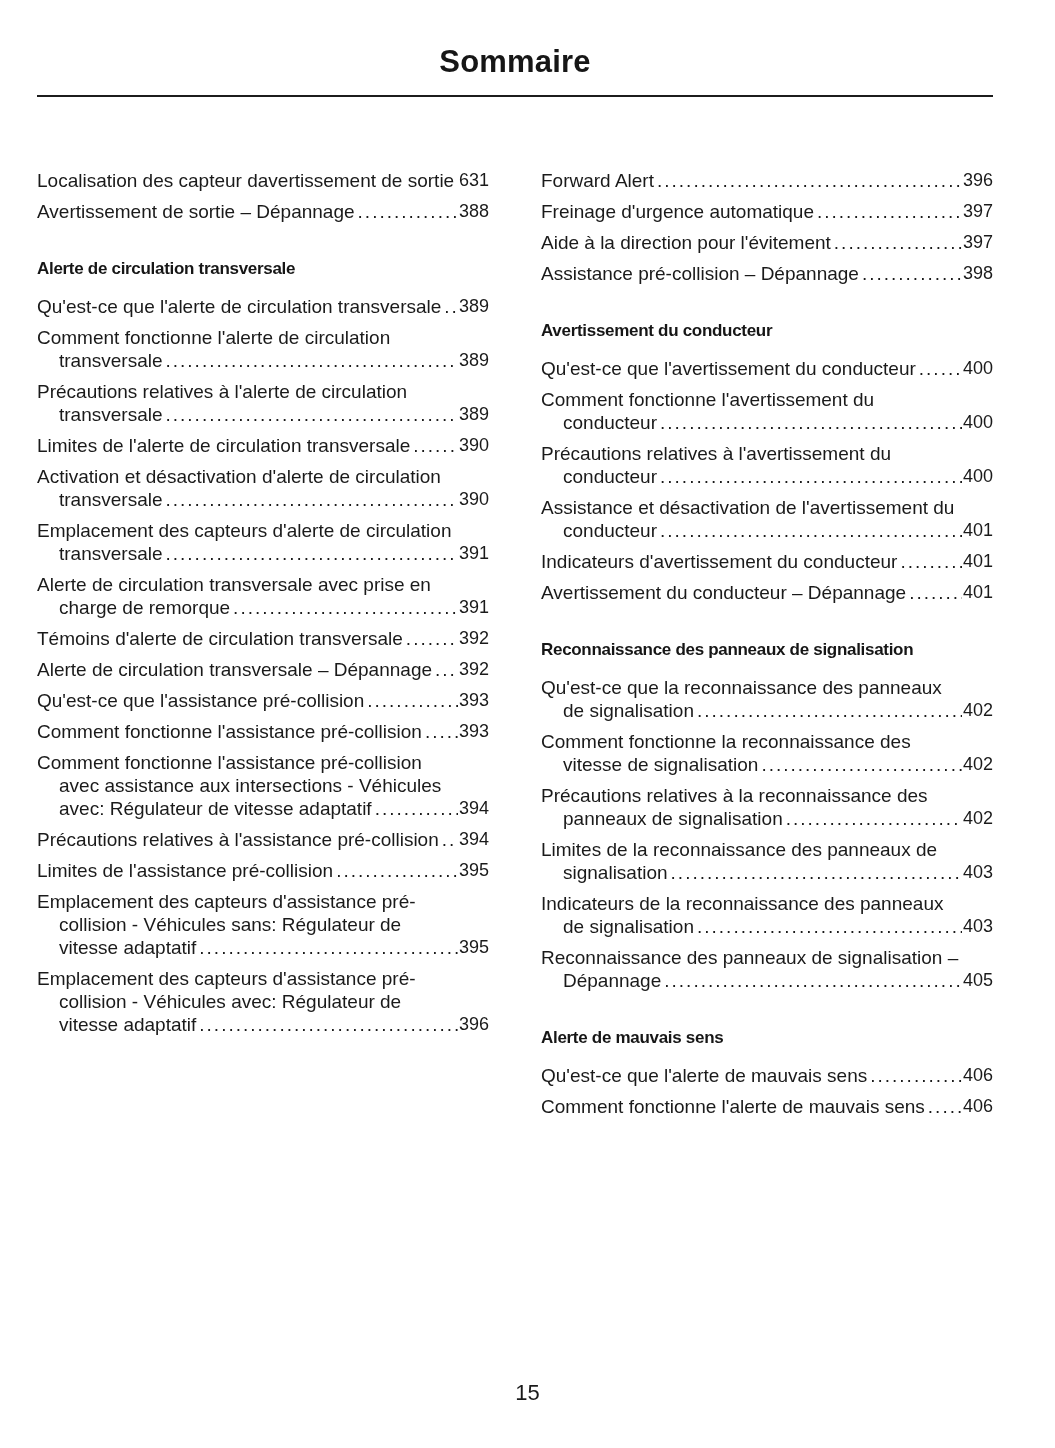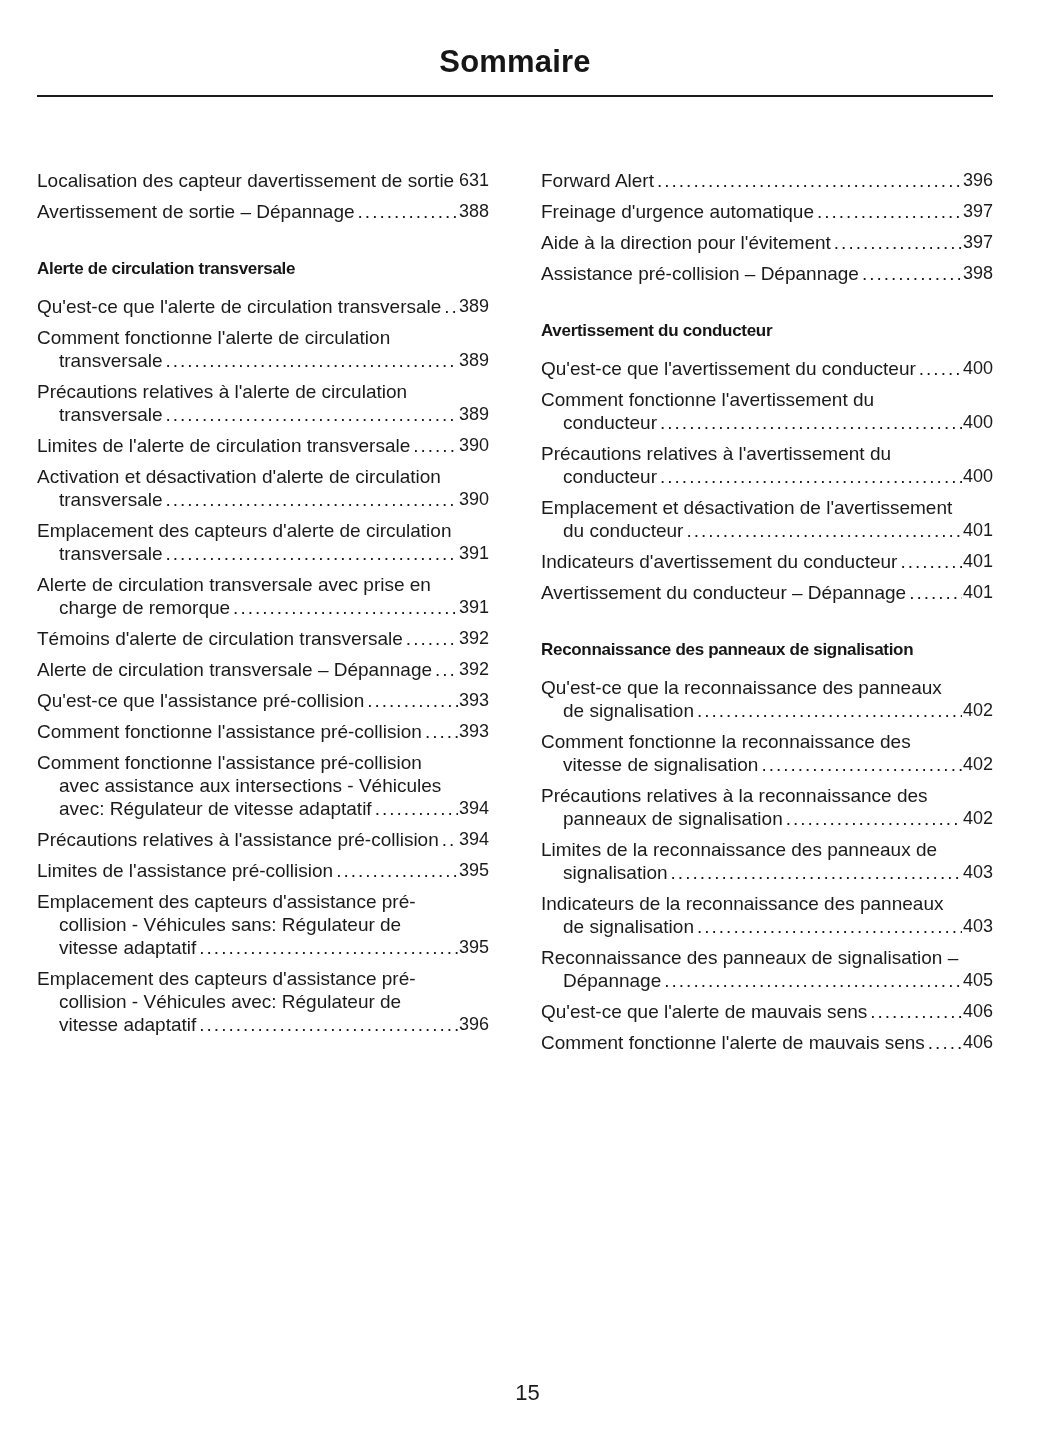--- a/index.html
+++ b/index.html
@@ -199,21 +199,21 @@
         </div>
         <div class="toc-entry">
           <span class="entry-title"><span class="entry-text">Comment fonctionne l'avertissement du conducteur</span><span class="leader"></span></span>
           <span class="entry-page">400</span>
         </div>
         <div class="toc-entry">
           <span class="entry-title"><span class="entry-text">Précautions relatives à l'avertissement du conducteur</span><span class="leader"></span></span>
           <span class="entry-page">400</span>
         </div>
         <div class="toc-entry">
-          <span class="entry-title"><span class="entry-text">Emplacement et désactivation de l'avertissement du conducteur</span><span class="leader"></span></span>
+          <span class="entry-title"><span class="entry-text">Assistance et désactivation de l'avertissement du conducteur</span><span class="leader"></span></span>
           <span class="entry-page">401</span>
         </div>
         <div class="toc-entry">
           <span class="entry-title"><span class="entry-text">Indicateurs d'avertissement du conducteur</span><span class="leader"></span></span>
           <span class="entry-page">401</span>
         </div>
         <div class="toc-entry">
           <span class="entry-title"><span class="entry-text">Avertissement du conducteur – Dépannage</span><span class="leader"></span></span>
           <span class="entry-page">401</span>
         </div>
@@ -235,20 +235,21 @@
           <span class="entry-page">403</span>
         </div>
         <div class="toc-entry">
           <span class="entry-title"><span class="entry-text">Indicateurs de la reconnaissance des panneaux de signalisation</span><span class="leader"></span></span>
           <span class="entry-page">403</span>
         </div>
         <div class="toc-entry">
           <span class="entry-title"><span class="entry-text">Reconnaissance des panneaux de signalisation – Dépannage</span><span class="leader"></span></span>
           <span class="entry-page">405</span>
         </div>
+        <h2 class="toc-heading">Alerte de mauvais sens</h2>
         <div class="toc-entry">
           <span class="entry-title"><span class="entry-text">Qu'est-ce que l'alerte de mauvais sens</span><span class="leader"></span></span>
           <span class="entry-page">406</span>
         </div>
         <div class="toc-entry">
           <span class="entry-title"><span class="entry-text">Comment fonctionne l'alerte de mauvais sens</span><span class="leader"></span></span>
           <span class="entry-page">406</span>
         </div>
       </div>
   </div>

